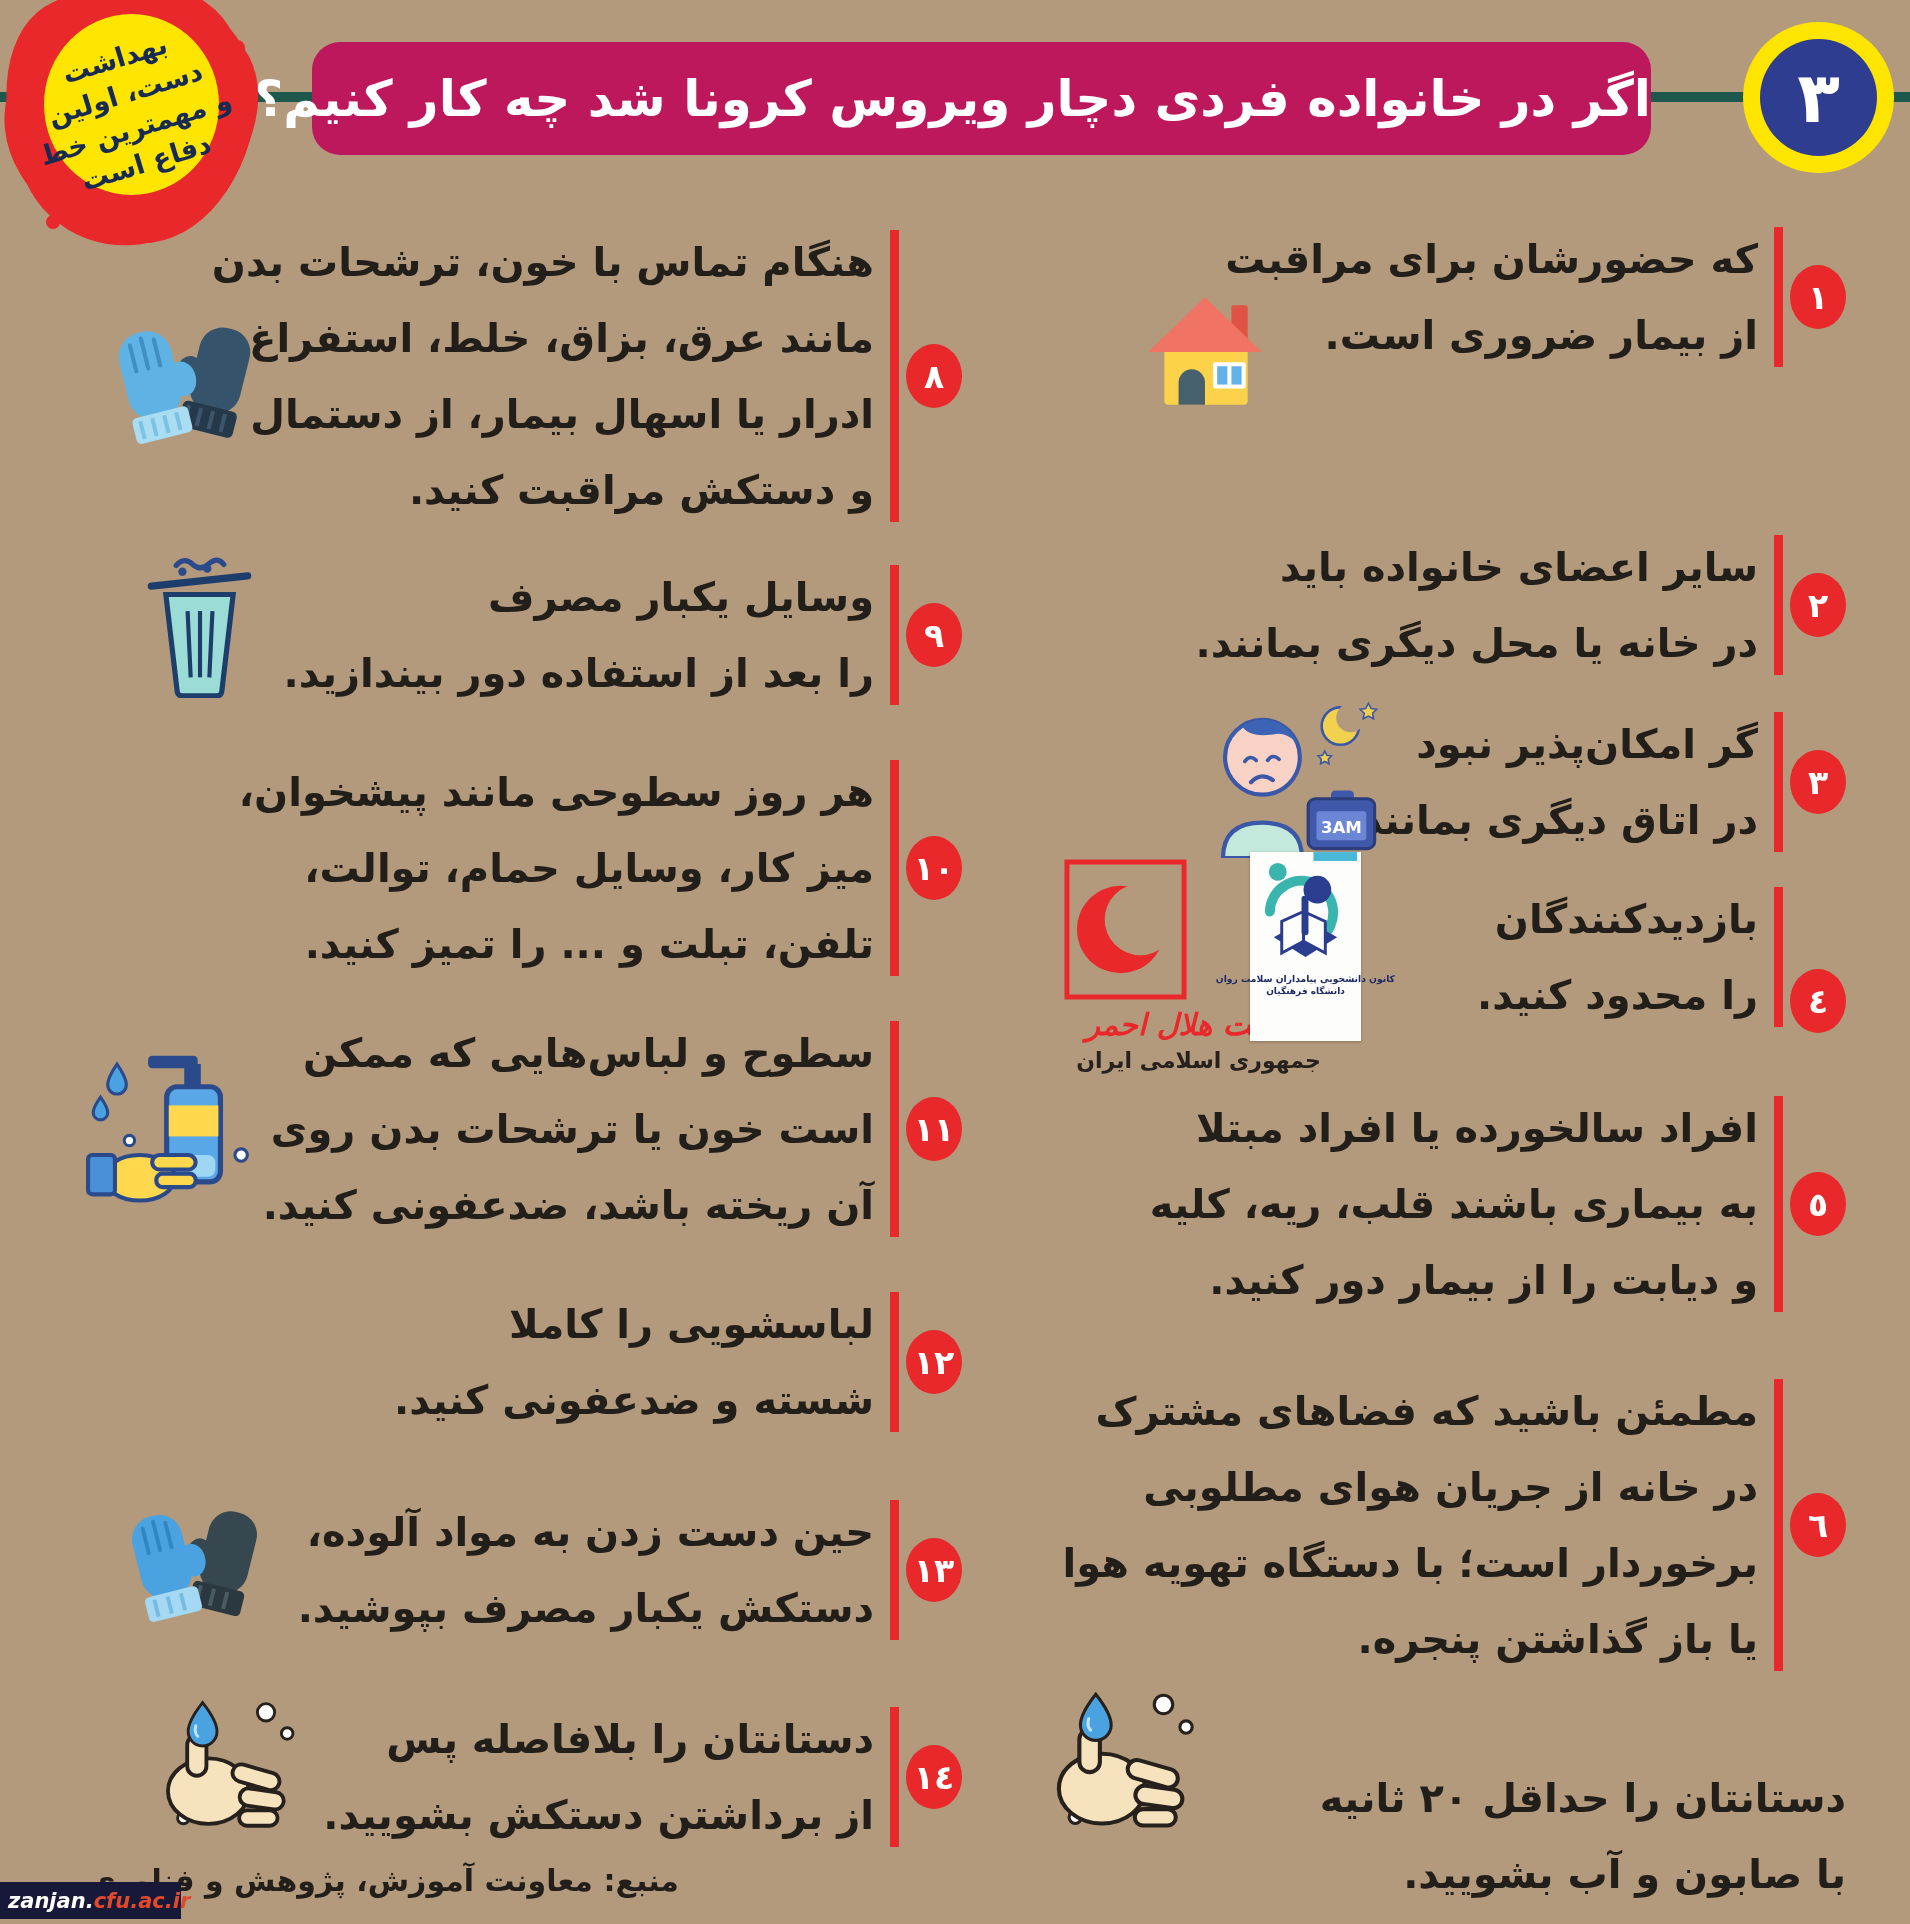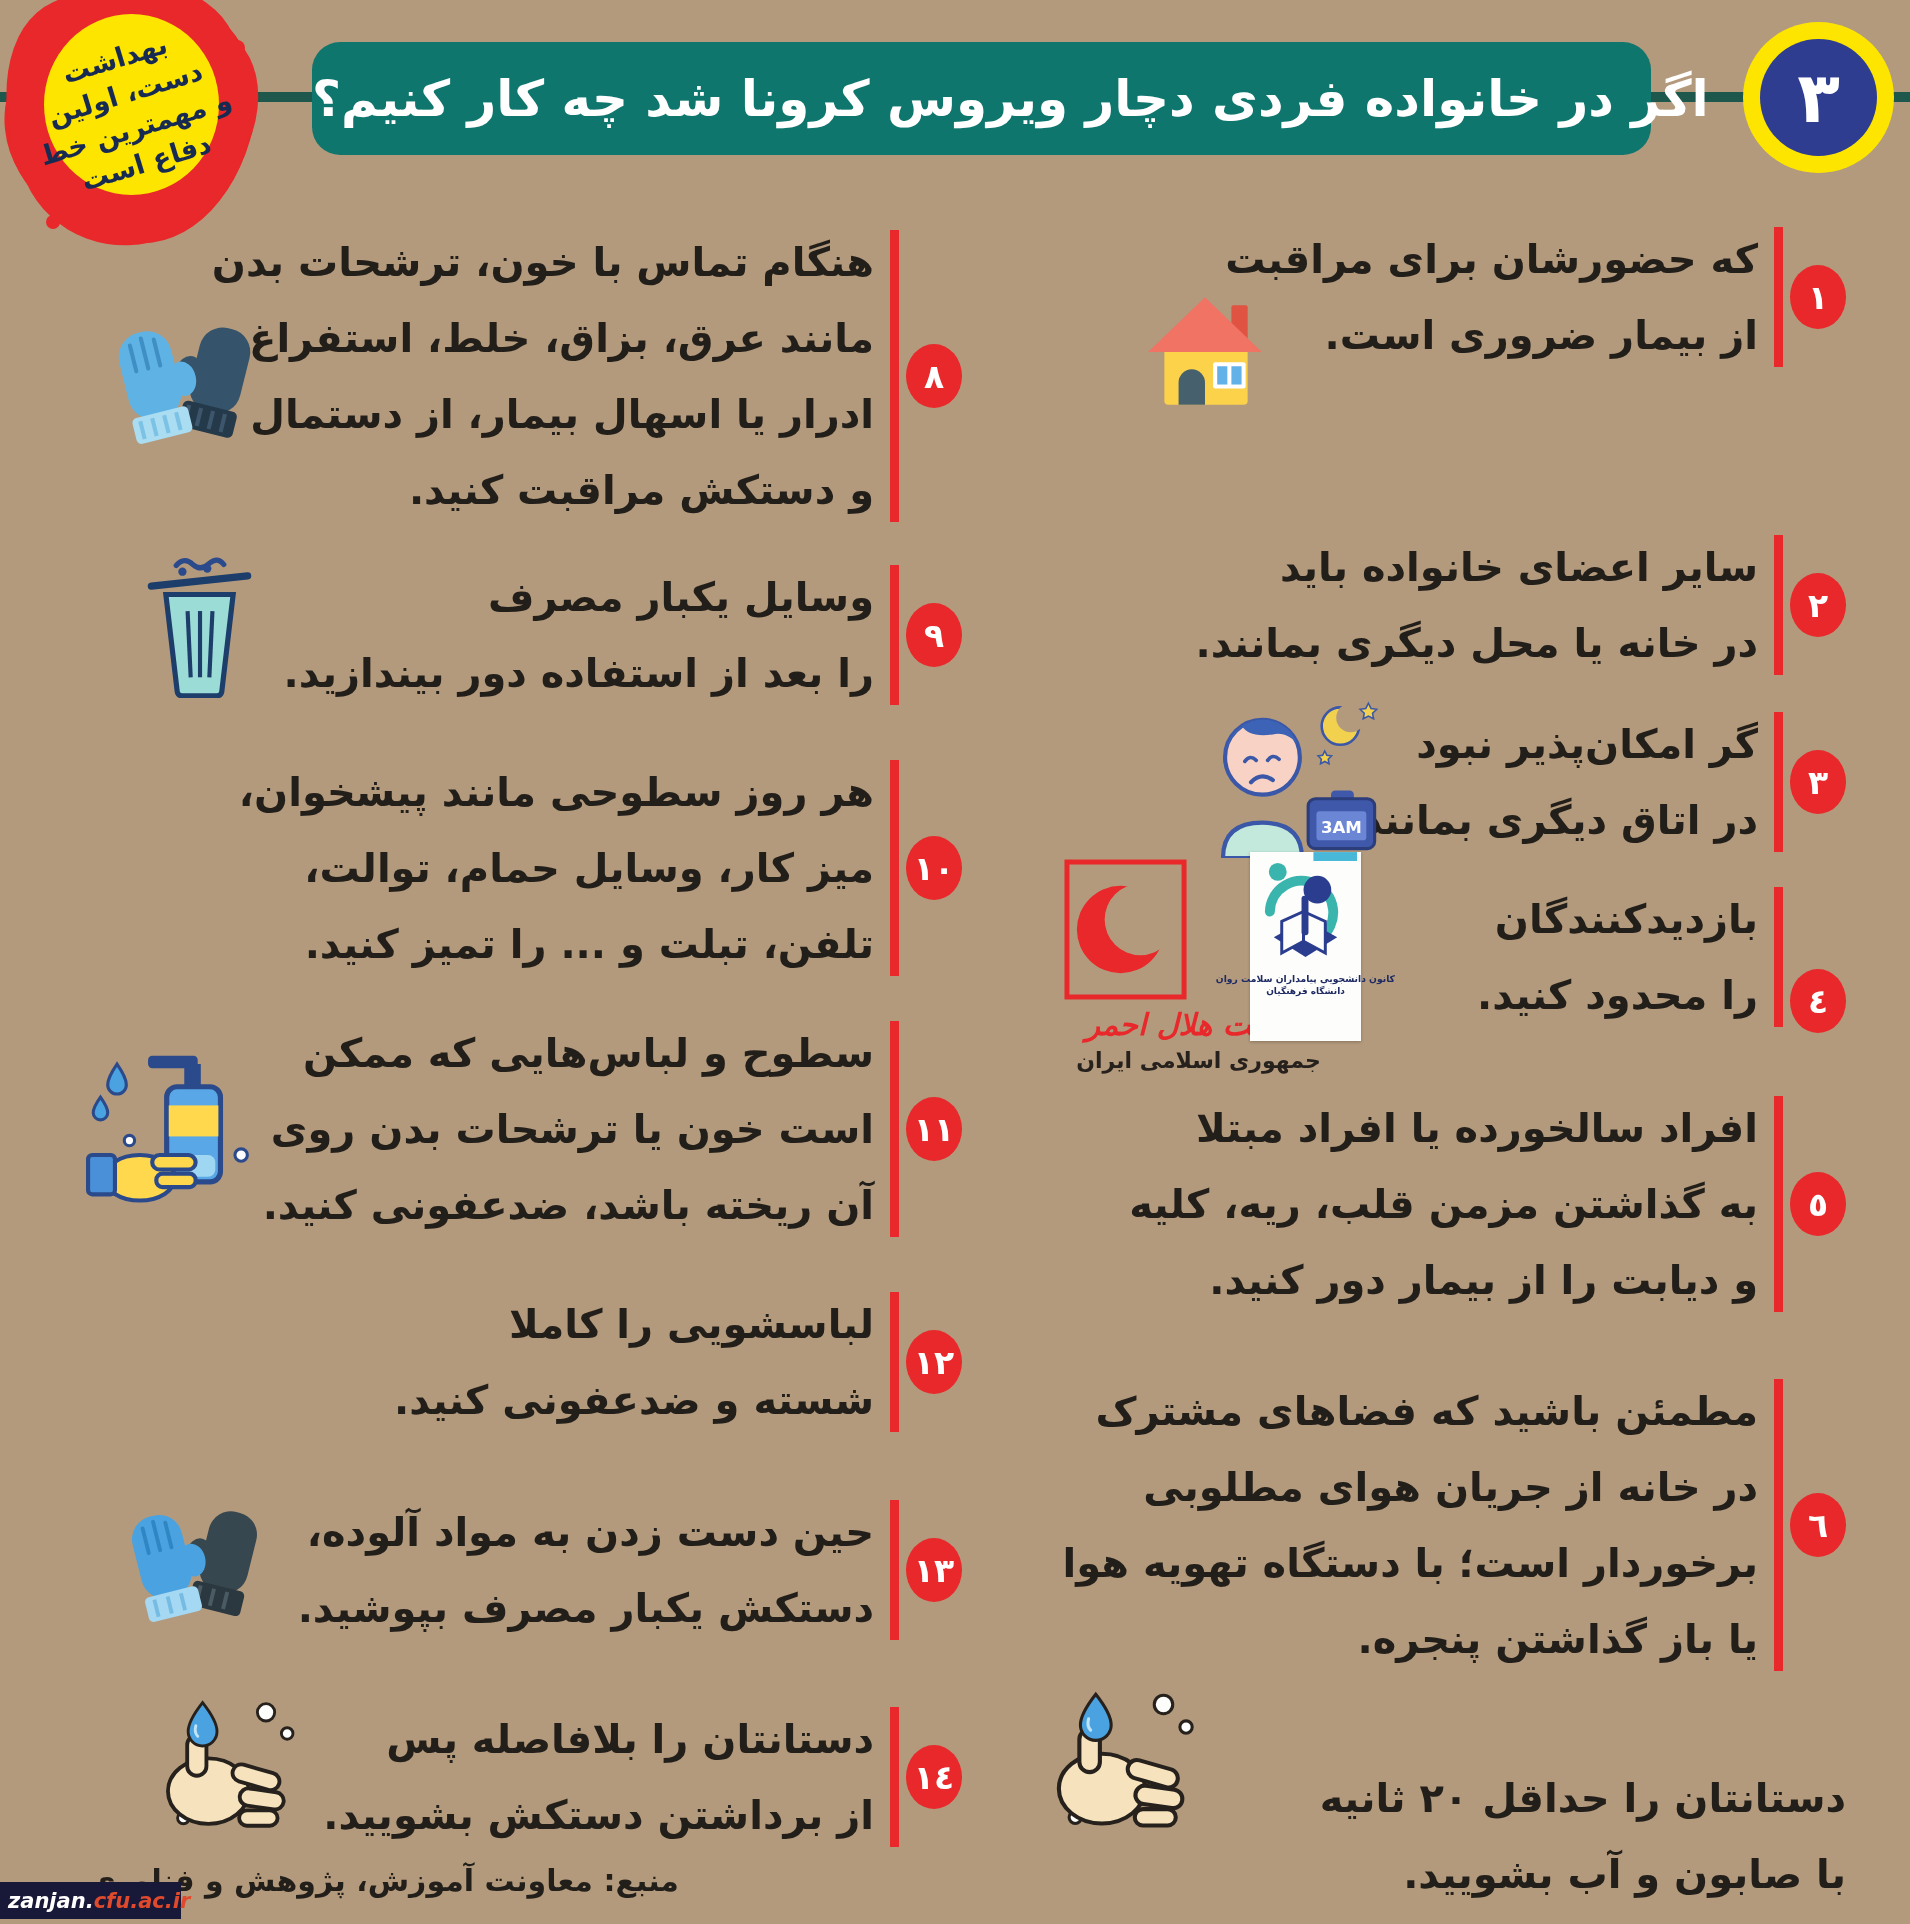--- a/index.html
+++ b/index.html
@@ -1,21 +1,21 @@
 <!DOCTYPE html>
 <html lang="fa"><head>
 <meta charset="utf-8">
 <style>
   html,body{margin:0;padding:0;background:#8a7256;}
   #canvas{position:relative;width:1910px;height:1924px;overflow:hidden;
     background:#b49a7c;font-family:"DejaVu Sans",sans-serif;}
   
   .hline{position:absolute;left:0;top:92px;width:1910px;height:10px;background:#1e574b;z-index:1;}
-  .header{position:absolute;left:312px;top:42px;width:1339px;height:113px;background:#0f766e;
-    border-radius:28px;z-index:2;display:flex;align-items:center;justify-content:flex-start;}
+  .header{position:absolute;left:312px;top:42px;width:1339px;height:113px;background:#be185d;
+    border-radius:28px;z-index:2;display:flex;align-items:center;justify-content:flex-end;}
   .header .title{color:#ffffff;font-size:50px;font-weight:bold;direction:rtl;white-space:nowrap;}
   .numbadge{position:absolute;left:1743px;top:22px;width:151px;height:151px;border-radius:50%;
     background:#fde500;z-index:3;display:flex;align-items:center;justify-content:center;}
   .numbadge .inner{width:117px;height:117px;border-radius:50%;background:#2e3d8f;
     display:flex;align-items:center;justify-content:center;}
   .numbadge .inner span{color:#fff;font-size:70px;font-weight:bold;}
   
   .stamp{position:absolute;left:6px;top:-20px;width:249px;height:261px;z-index:4;}
   .splat{position:absolute;inset:0;background:#e8282a;border-radius:46% 54% 42% 58% / 55% 44% 56% 45%;transform:rotate(8deg);}
   .splat::before{content:"";position:absolute;inset:4px;background:#e8282a;border-radius:58% 42% 52% 48% / 44% 56% 42% 58%;transform:rotate(40deg);}
@@ -124,21 +124,21 @@
     </div>
     <div class="bar"></div>
     <div class="bubble">
         <span>٤</span>
       </div>
   </div>
 
   <div class="item rcol" style="top:1090px;">
     <div class="txt">
       <span class="ln">افراد سالخورده یا افراد مبتلا</span>
-      <span class="ln">به گذاشتن مزمن قلب، ریه، کلیه</span>
+      <span class="ln">به بیماری باشند قلب، ریه، کلیه</span>
       <span class="ln">و دیابت را از بیمار دور کنید.</span>
     </div>
     <div class="bar"></div>
     <div class="bubble">
         <span>٥</span>
       </div>
   </div>
 
   <div class="item rcol" style="top:1373px;">
     <div class="txt">

